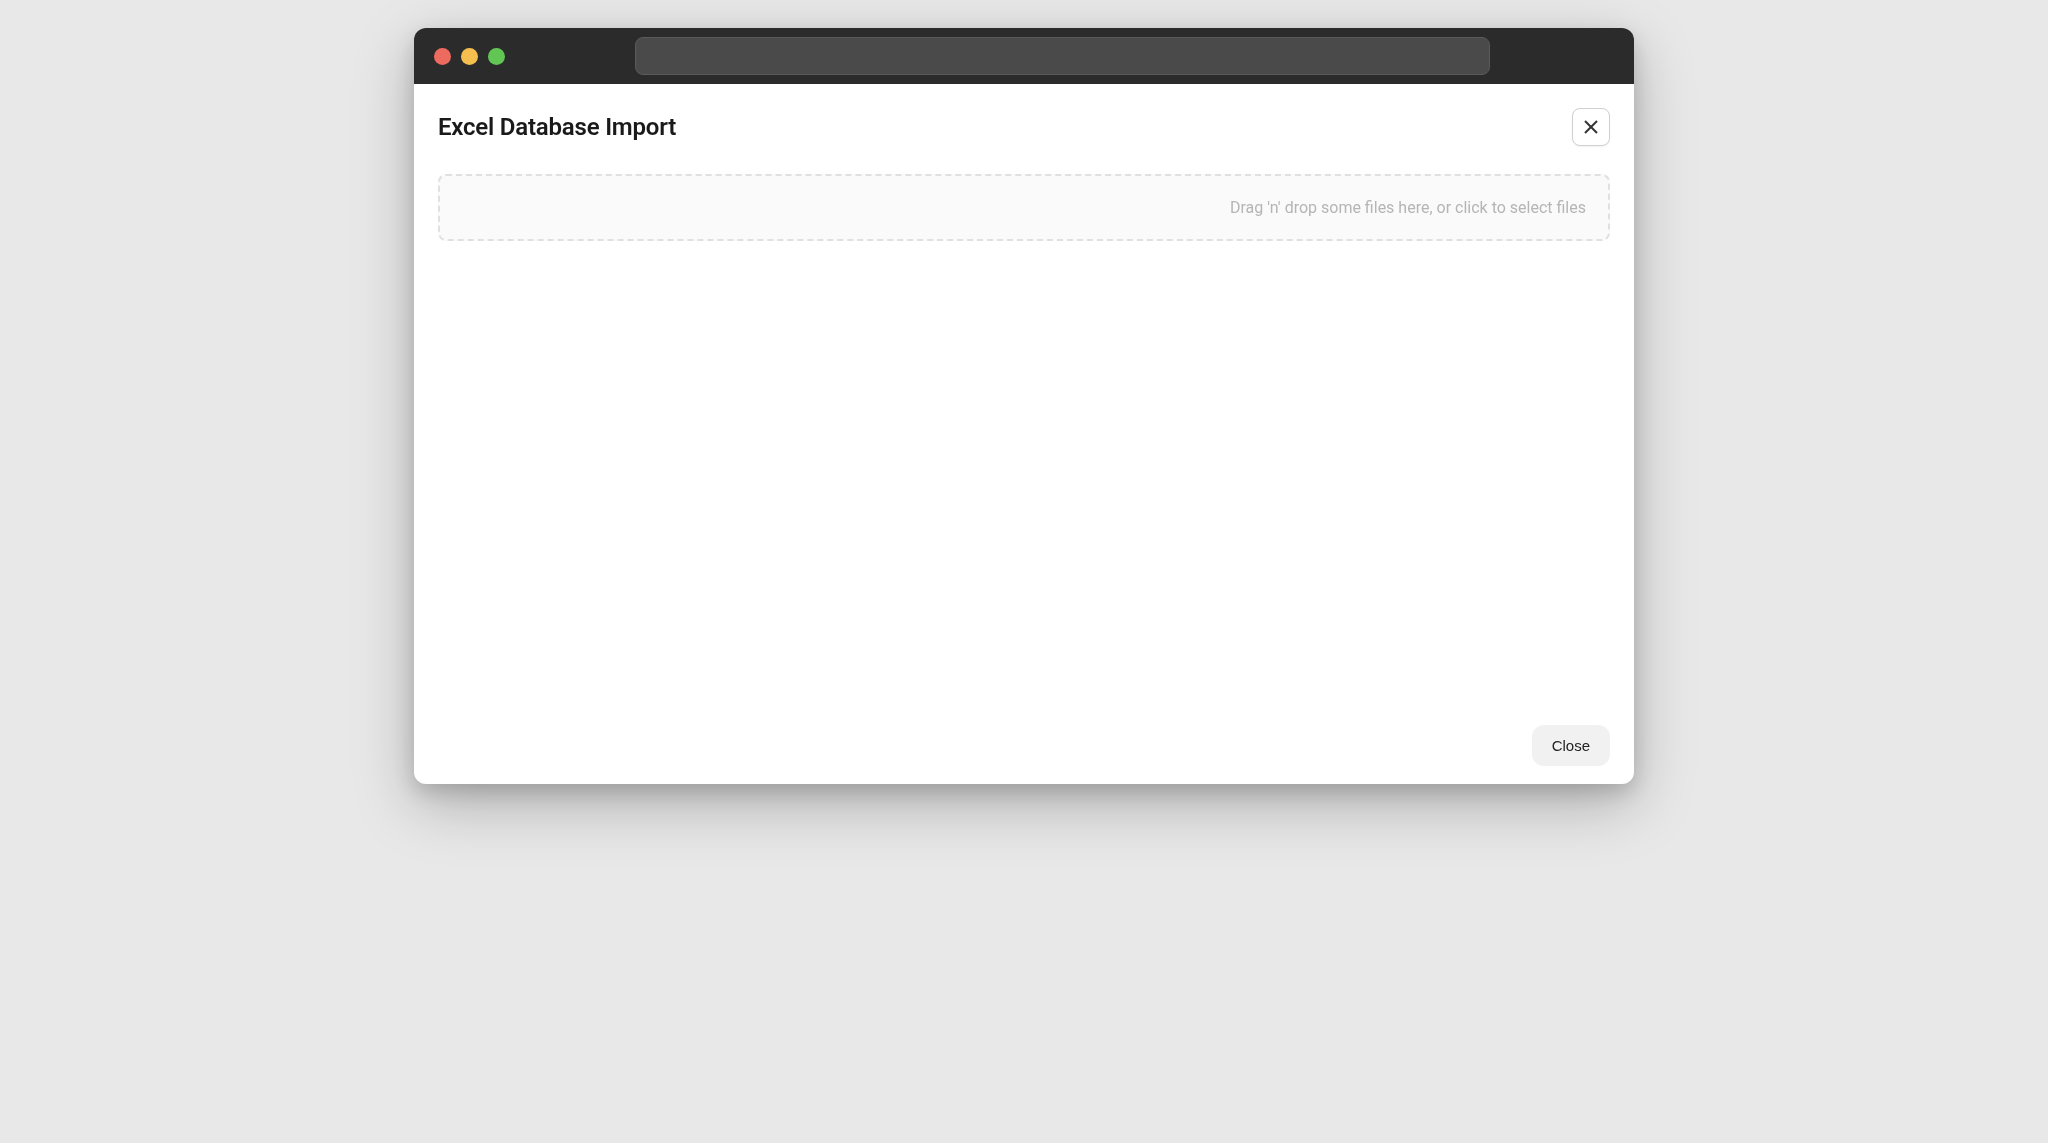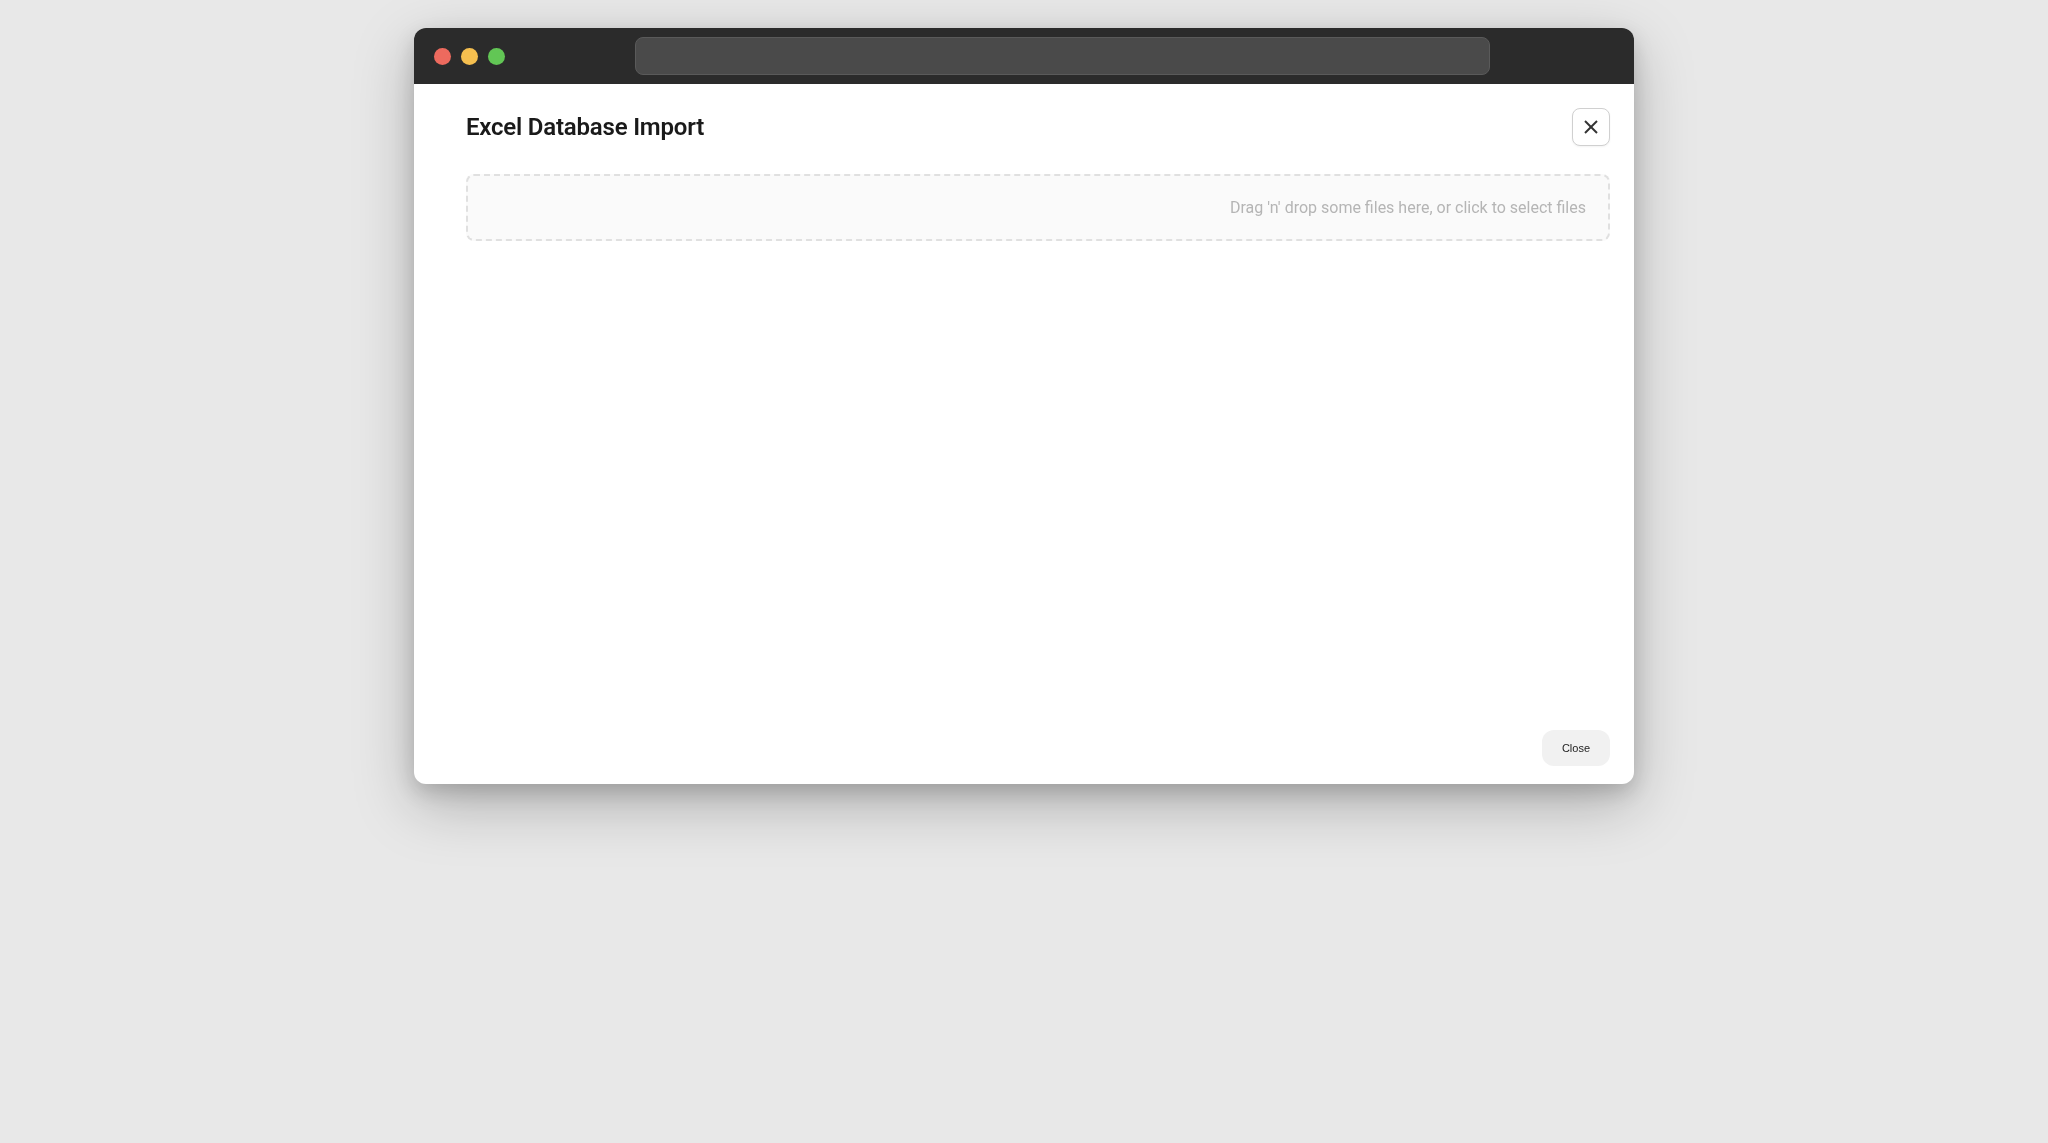--- a/index.html
+++ b/index.html
@@ -62,21 +62,20 @@
       background: #4a4a4a;
       border: 1px solid #5a5a5a;
       border-radius: 8px;
     }
 
     .content {
       padding: 24px 24px 18px 24px;
       display: flex;
       flex-direction: column;
       min-height: 700px;
-      margin-left: 28px;
     }
 
     .header-row {
       display: flex;
       align-items: center;
       justify-content: space-between;
       margin-bottom: 28px;
     }
 
     .modal-title {
@@ -126,21 +125,21 @@
     .footer-row {
       display: flex;
       justify-content: flex-end;
     }
 
     .close-btn {
       background: #f1f1f1;
       border: none;
       border-radius: 12px;
       padding: 12px 20px;
-      font-size: 11px;
+      font-size: 15px;
       font-weight: 500;
       color: #222;
       cursor: pointer;
     }
   </style>
 </head>
 <body>
 
 <div class="window">
 

